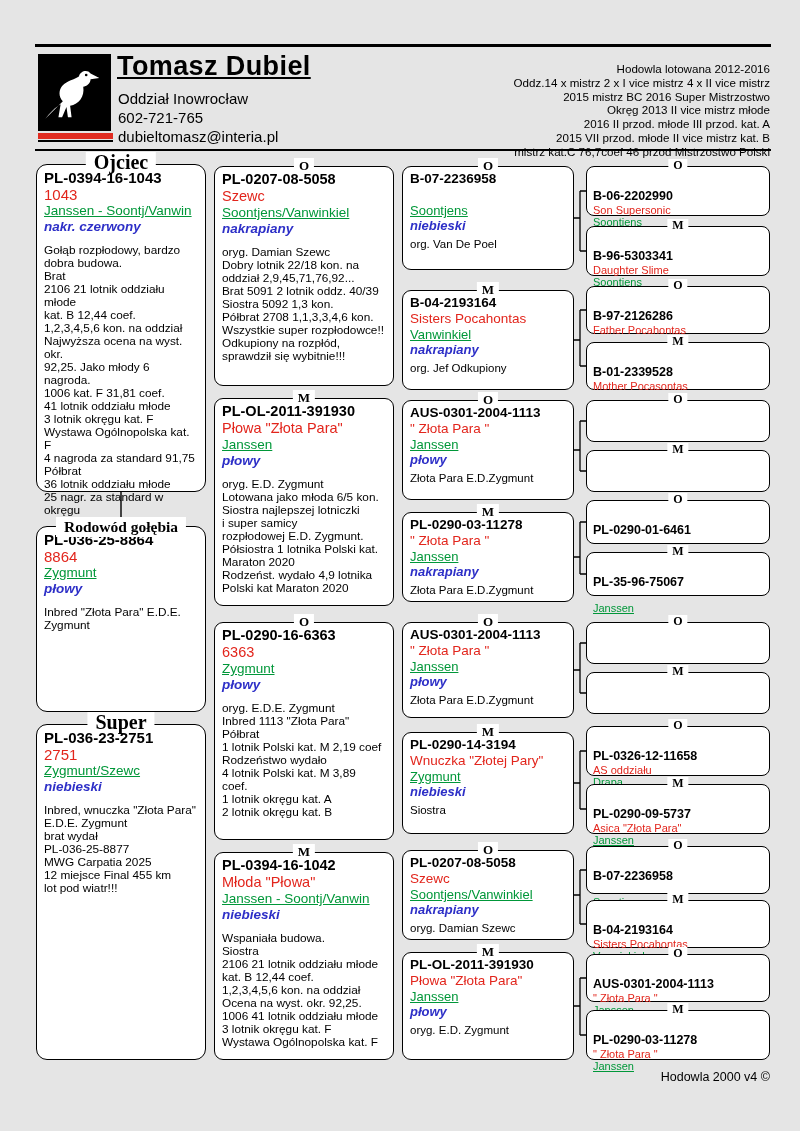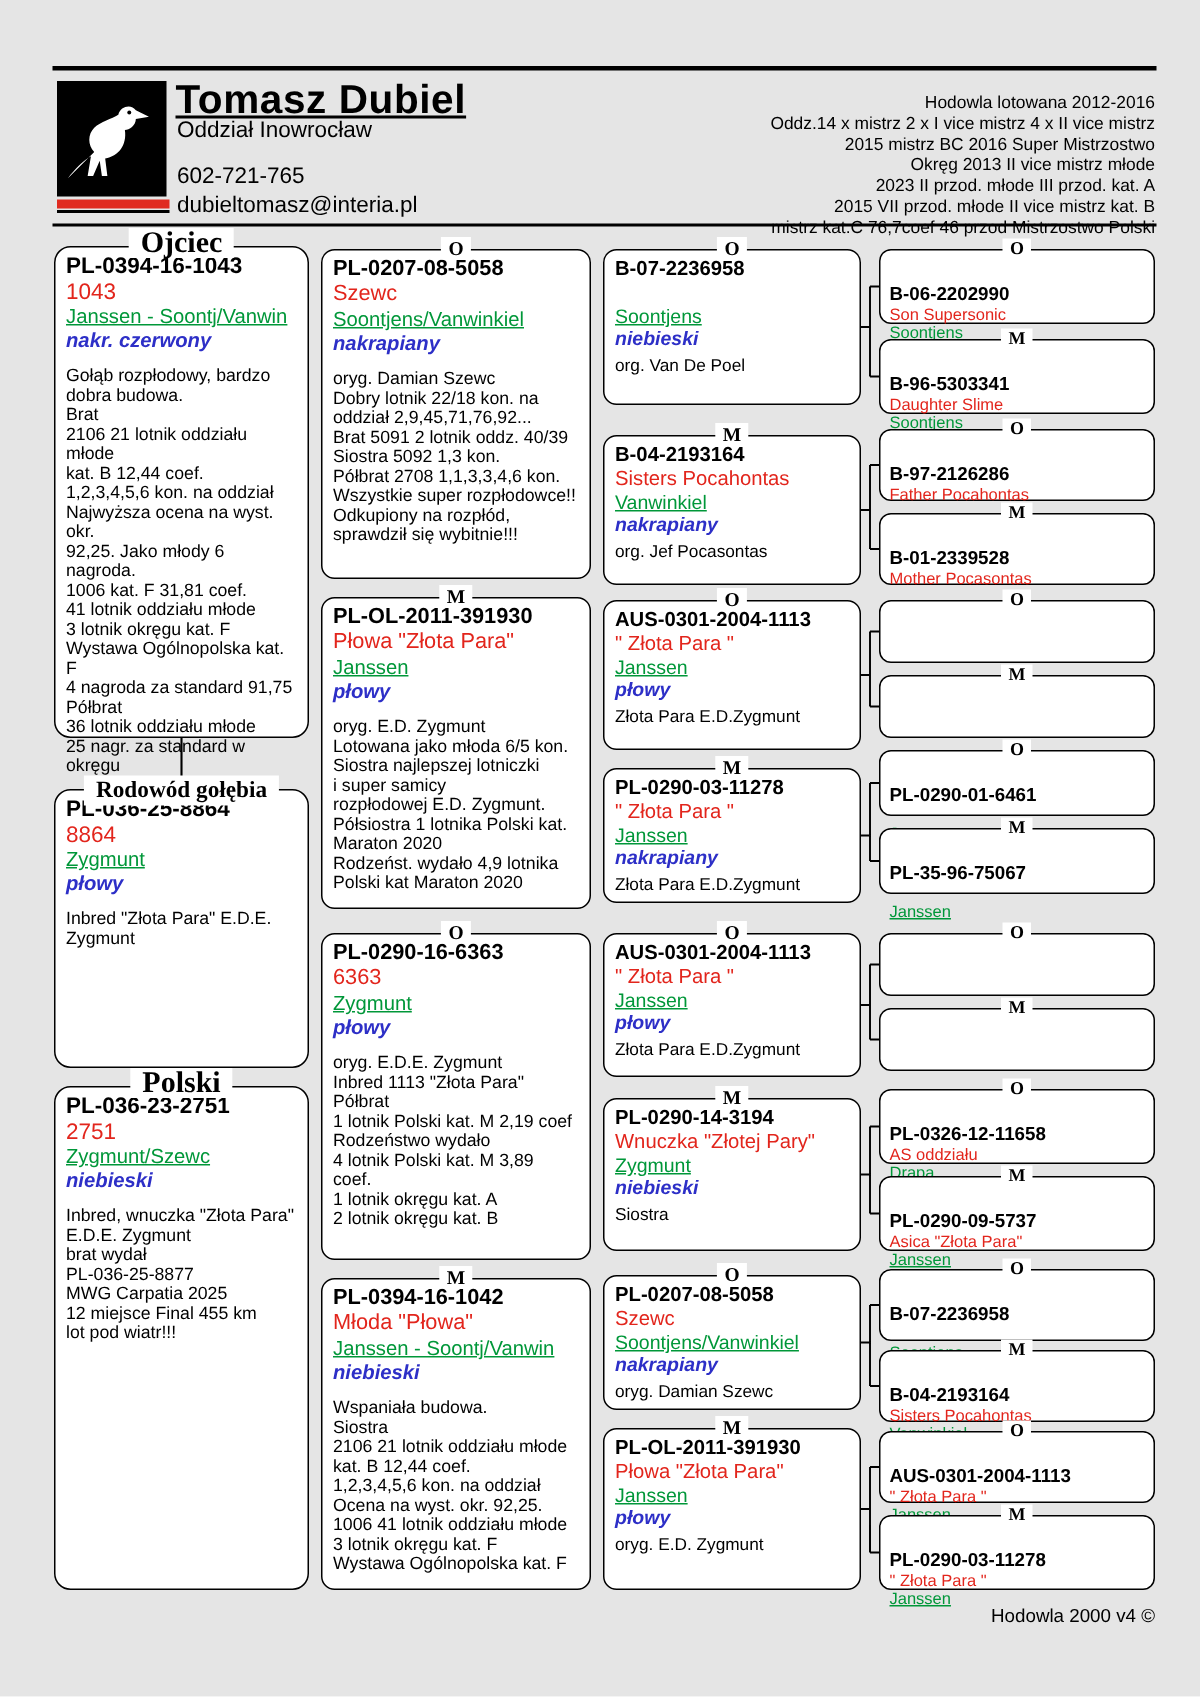--- a/index.html
+++ b/index.html
@@ -72,29 +72,29 @@
   <div class="rule" style="left:35px;top:44px;width:736px;height:3px"></div>
   <div class="logo">
     <svg viewBox="0 0 100 100">
       <path fill="#fff" d="M10 86 L34 62 C28 56 28 46 34 40 C40 34 50 32 56 28 C58 20 68 18 72 24 L84 30 L72 32 C72 38 66 42 62 42 C64 56 56 66 44 68 L46 84 L41 84 L39 70 L33 84 L28 84 L31 66 C24 70 16 78 10 86 Z"></path>
       <circle cx="66" cy="26" r="1.8" fill="#000"></circle>
     </svg>
   </div>
   <div class="red-bar"></div>
   <div class="black-bar"></div>
   <div class="title">Tomasz Dubiel</div>
-  <div class="hsub" style="top:78px">Oddział Inowrocław</div>
+  <div class="hsub" style="top:90px">Oddział Inowrocław</div>
   <div class="hsub" style="top:109px">602-721-765</div>
   <div class="hsub" style="top:128px">dubieltomasz@interia.pl</div>
   <div class="ach">
     <div>Hodowla lotowana 2012-2016</div>
     <div>Oddz.14 x mistrz 2 x I vice mistrz 4 x II vice mistrz</div>
     <div>2015 mistrz BC 2016 Super Mistrzostwo</div>
     <div>Okręg 2013 II vice mistrz młode</div>
-    <div>2023 II przod. młode III przod. kat. A</div>
+    <div>2016 II przod. młode III przod. kat. A</div>
     <div>2015 VII przod. młode II vice mistrz kat. B</div>
     <div>mistrz kat.C 76,7coef 46 przod Mistrzostwo Polski</div>
   </div>
   <div class="rule" style="left:35px;top:149px;width:736px;height:2px"></div>
 
   <div class="pbox g1" style="left:36px;top:164px;width:170px;height:328px">
     <span class="tag">Ojciec</span>
     <div class="ring">PL-0394-16-1043</div>
     <div class="pname">1043</div>
     <div class="strain">Janssen - Soontj/Vanwin</div>
@@ -119,21 +119,21 @@
   <div class="pbox g1 mid" style="left:36px;top:526px;width:170px;height:186px">
     <span class="tag">Rodowód gołębia</span>
     <div class="ring">PL-036-25-8864</div>
     <div class="pname">8864</div>
     <div class="strain">Zygmunt</div>
     <div class="fcolor">płowy</div>
     <div class="desc">Inbred "Złota Para" E.D.E.
 Zygmunt</div>
   </div>
   <div class="pbox g1" style="left:36px;top:724px;width:170px;height:336px">
-    <span class="tag">Polski</span>
+    <span class="tag">Super</span>
     <div class="ring">PL-036-23-2751</div>
     <div class="pname">2751</div>
     <div class="strain">Zygmunt/Szewc</div>
     <div class="fcolor">niebieski</div>
     <div class="desc">Inbred, wnuczka "Złota Para"
 E.D.E. Zygmunt
 brat wydał
 PL-036-25-8877
 MWG Carpatia 2025
 12 miejsce Final 455 km
@@ -212,21 +212,21 @@
     <div class="strain">Soontjens</div>
     <div class="fcolor">niebieski</div>
     <div class="desc">org. Van De Poel</div>
   </div>
   <div class="pbox g3" style="left:402px;top:290px;width:172px;height:100px">
     <span class="tag">M</span>
     <div class="ring">B-04-2193164</div>
     <div class="pname">Sisters Pocahontas</div>
     <div class="strain">Vanwinkiel</div>
     <div class="fcolor">nakrapiany</div>
-    <div class="desc">org. Jef Pocasontas</div>
+    <div class="desc">org. Jef Odkupiony</div>
   </div>
   <div class="pbox g3" style="left:402px;top:400px;width:172px;height:100px">
     <span class="tag">O</span>
     <div class="ring">AUS-0301-2004-1113</div>
     <div class="pname">" Złota Para "</div>
     <div class="strain">Janssen</div>
     <div class="fcolor">płowy</div>
     <div class="desc">Złota Para E.D.Zygmunt</div>
   </div>
   <div class="pbox g3" style="left:402px;top:512px;width:172px;height:90px">

